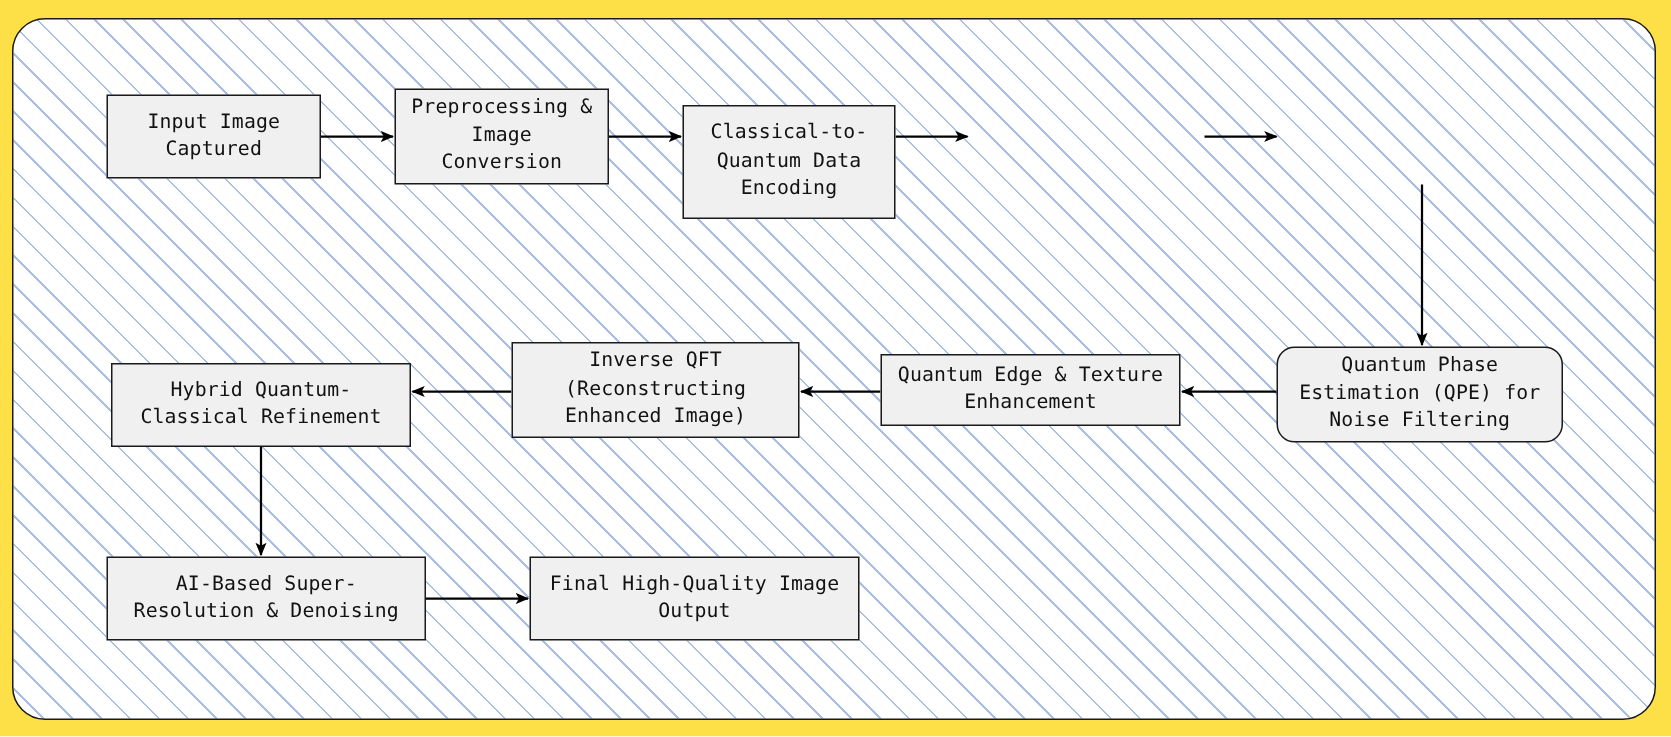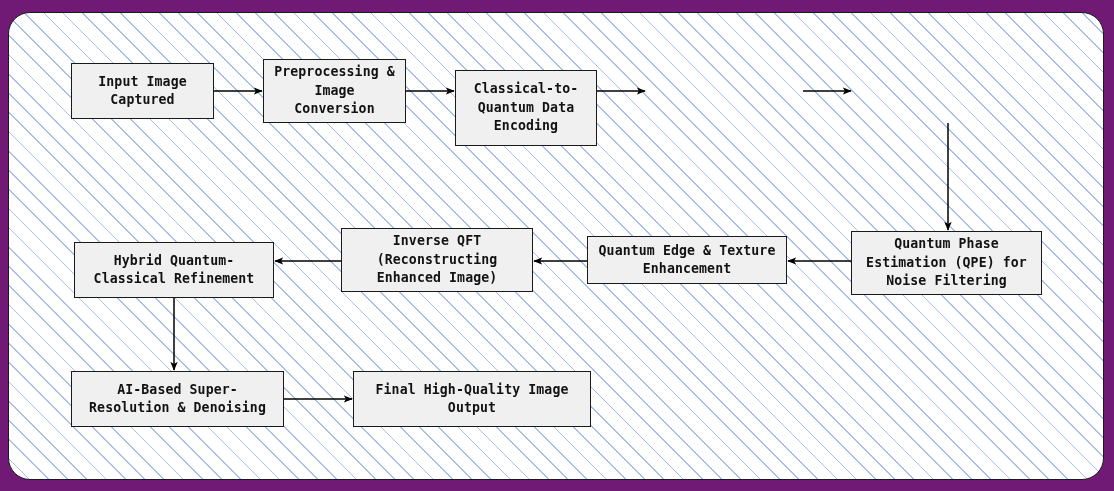--- a/index.html
+++ b/index.html
@@ -8,23 +8,22 @@
     padding: 0;
     background: #ffffff;
   }
   body {
     font-family: "DejaVu Sans Mono", "Liberation Mono", monospace;
   }
   #canvas {
     position: relative;
     width: 1114px;
     height: 491px;
-    background: #701a75;
+    background: #fde047;
     overflow: hidden;
-    font-weight: bold;
   }
   
   #frame {
     position: absolute;
     left: 8px;
     top: 12px;
     width: 1096px;
     height: 468px;
     box-sizing: border-box;
     border: 1.6px solid #1a1a1a;
@@ -93,28 +92,28 @@
   </svg>
 
   <div class="node" style="left: 71px; top: 63px; width: 143px; height: 56px;">Input Image
 Captured</div>
   <div class="node" style="left: 263px; top: 59px; width: 143px; height: 64px;">Preprocessing &amp;
 Image
 Conversion</div>
   <div class="node" style="left: 455px; top: 70px; width: 142px; height: 76px;">Classical-to-
 Quantum Data
 Encoding</div>
-  <div class="node" style="left: 851px; top: 231px; width: 191px; height: 64px;">Quantum Phase
+  <div class="node" style="left: 851px; top: 231px; width: 191px; height: 64px; border-radius: 12px;">Quantum Phase
 Estimation (QPE) for
 Noise Filtering</div>
   <div class="node" style="left: 587px; top: 236px; width: 200px; height: 48px;">Quantum Edge &amp; Texture
 Enhancement</div>
   <div class="node" style="left: 341px; top: 228px; width: 192px; height: 64px;">Inverse QFT
 (Reconstructing
 Enhanced Image)</div>
   <div class="node" style="left: 74px; top: 242px; width: 200px; height: 56px;">Hybrid Quantum-
 Classical Refinement</div>
   <div class="node" style="left: 71px; top: 371px; width: 213px; height: 56px;">AI-Based Super-
 Resolution &amp; Denoising</div>
-  <div class="node" style="left: 353px; top: 371px; width: 238px; height: 56px;">Final High-Quality Image
+  <div class="node" style="left: 353px; top: 371px; width: 220px; height: 56px;">Final High-Quality Image
 Output</div>
 
 </div>
 
 </body></html>

